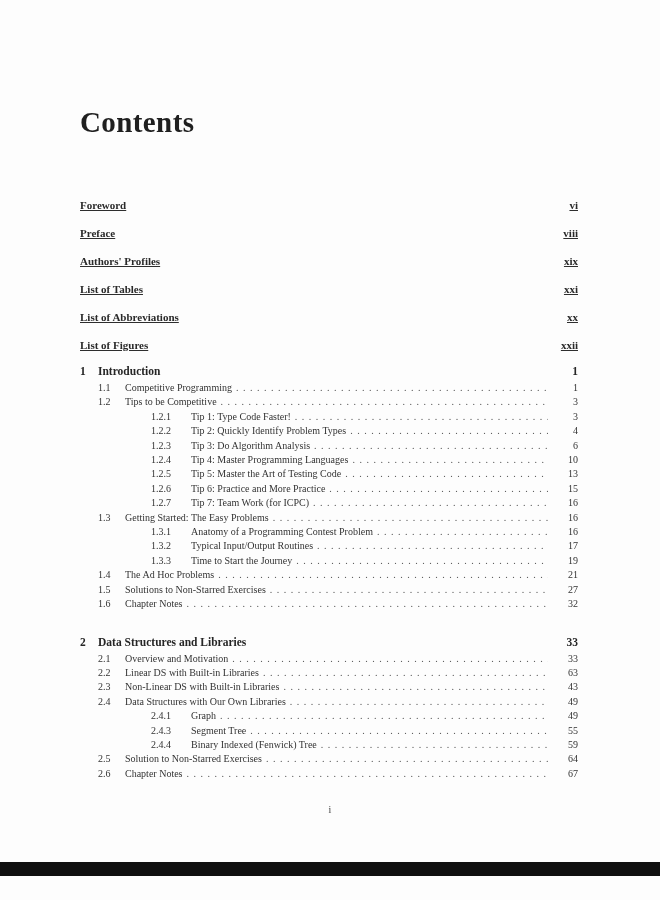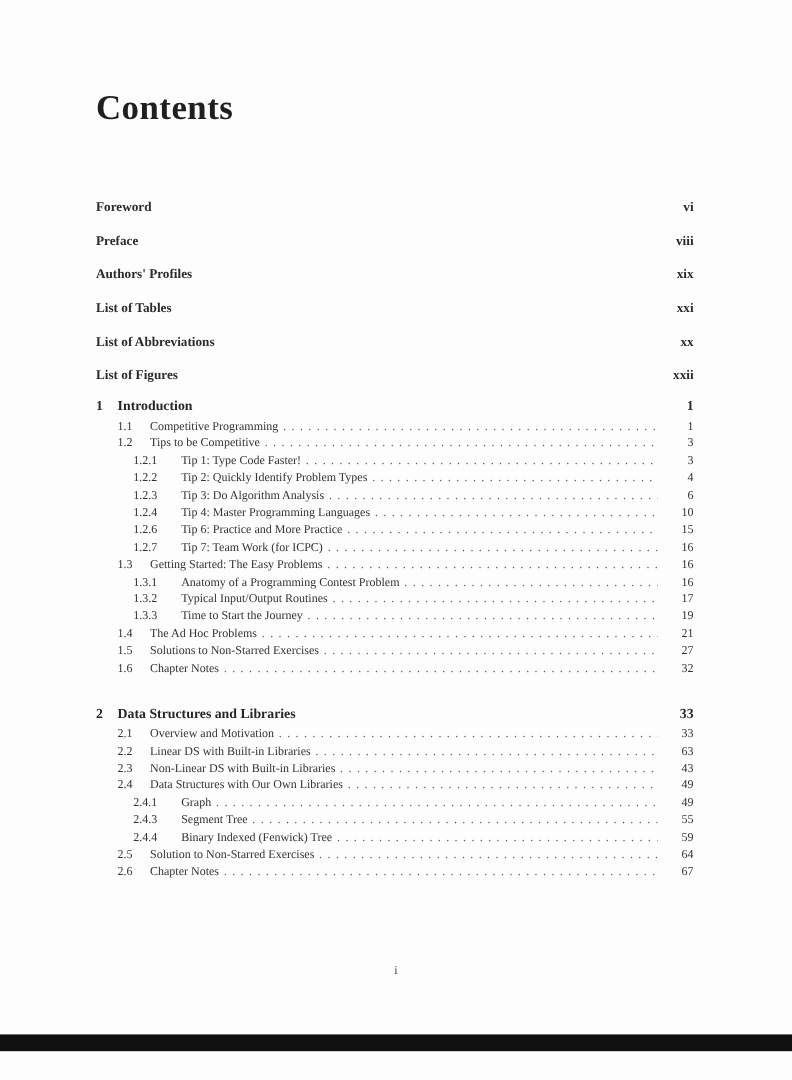--- a/index.html
+++ b/index.html
@@ -8,30 +8,30 @@
     background: #fdfdfd;
     font-family: "Liberation Serif", "DejaVu Serif", serif;
     color: #2e2e2e;
     position: relative;
     overflow: hidden;
   }
   .page {
     position: relative;
     width: 660px;
     height: 900px;
-    padding: 74px 82px 0 80px;
+    padding: 106px 82px 0 80px;
   }
   .contents-title {
     font-size: 29px;
     font-weight: bold;
     letter-spacing: 0.4px;
     color: #1f1f1f;
     font-family: "Liberation Serif", "DejaVu Serif", serif;
   }
-  .front-matter { margin-top: 52px; }
+  .front-matter { margin-top: 52px; text-decoration: underline; }
   .front-row {
     display: flex;
     justify-content: space-between;
     align-items: baseline;
     font-size: 11px;
     font-weight: bold;
     line-height: 28px;
     color: #2a2a2a;
   }
   .chapters { margin-top: 4px; }
@@ -52,21 +52,21 @@
   .toc-entry {
     display: flex;
     align-items: baseline;
     font-size: 10px;
     line-height: 14.4px;
     color: #333;
     justify-content: space-between;
   }
   .entry-num { flex: none; }
   .level-1 .entry-num { margin-left: 18px; width: 27px; }
-  .level-2 .entry-num { margin-left: 31px; width: 40px; }
+  .level-2 .entry-num { margin-left: 71px; width: 40px; }
   .entry-title { flex: none; white-space: nowrap; padding-right: 4px; }
   .dots {
     flex: 1 1 auto;
     overflow: hidden;
     white-space: nowrap;
     color: #555;
     letter-spacing: 1px;
     margin-right: 6px;
   }
   .dots::before {
@@ -170,20 +170,26 @@
     <span class="entry-page">6</span>
   </div>
 
   <div class="toc-entry level-2">
     <span class="entry-num">1.2.4</span>
     <span class="entry-title">Tip 4: Master Programming Languages</span>
     <span class="dots"></span>
     <span class="entry-page">10</span>
   </div>
 
+  <div class="toc-entry level-2">
+    <span class="entry-num">1.2.5</span>
+    <span class="entry-title">Tip 5: Master the Art of Testing Code</span>
+    <span class="dots"></span>
+    <span class="entry-page">13</span>
+  </div>
 
   <div class="toc-entry level-2">
     <span class="entry-num">1.2.6</span>
     <span class="entry-title">Tip 6: Practice and More Practice</span>
     <span class="dots"></span>
     <span class="entry-page">15</span>
   </div>
 
   <div class="toc-entry level-2">
     <span class="entry-num">1.2.7</span>

